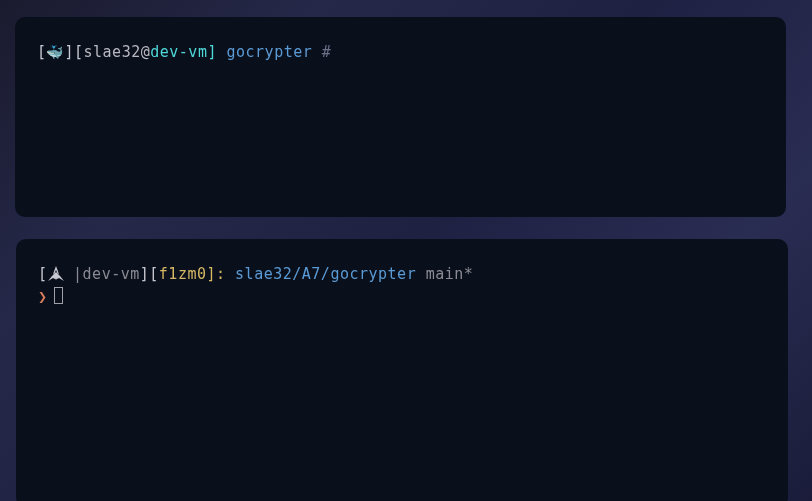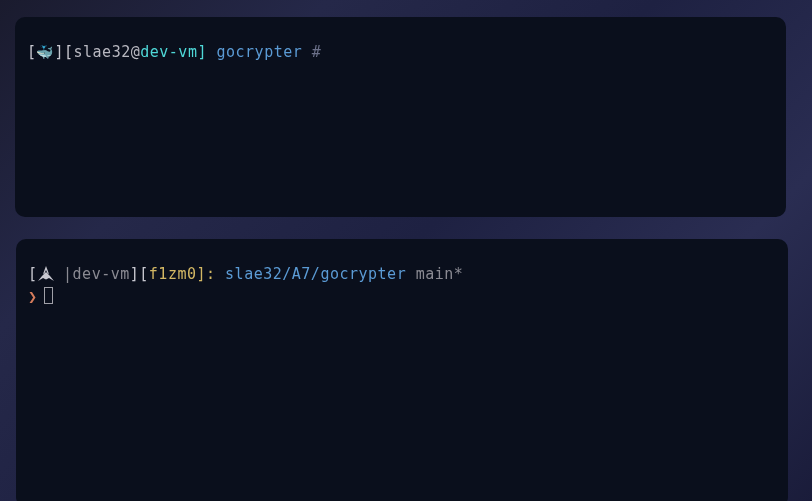--- a/index.html
+++ b/index.html
@@ -12,21 +12,21 @@
       height: 501px;
       background: linear-gradient(135deg, #1a1b2e 0%, #252849 25%, #1e2142 50%, #2a2d52 75%, #1a1c3a 100%);
       font-family: 'Menlo', 'Monaco', 'Consolas', monospace;
       font-size: 15px;
       overflow: hidden;
       position: relative;
     }
     .terminal-pane {
       background: #0a0f1c;
       border-radius: 10px;
-      padding: 24px 12px;
+      padding: 24px 22px;
       position: absolute;
       left: 15px;
       right: 26px;
     }
     .pane-1 {
       top: 17px;
       height: 200px;
     }
     .pane-2 {
       top: 239px;

